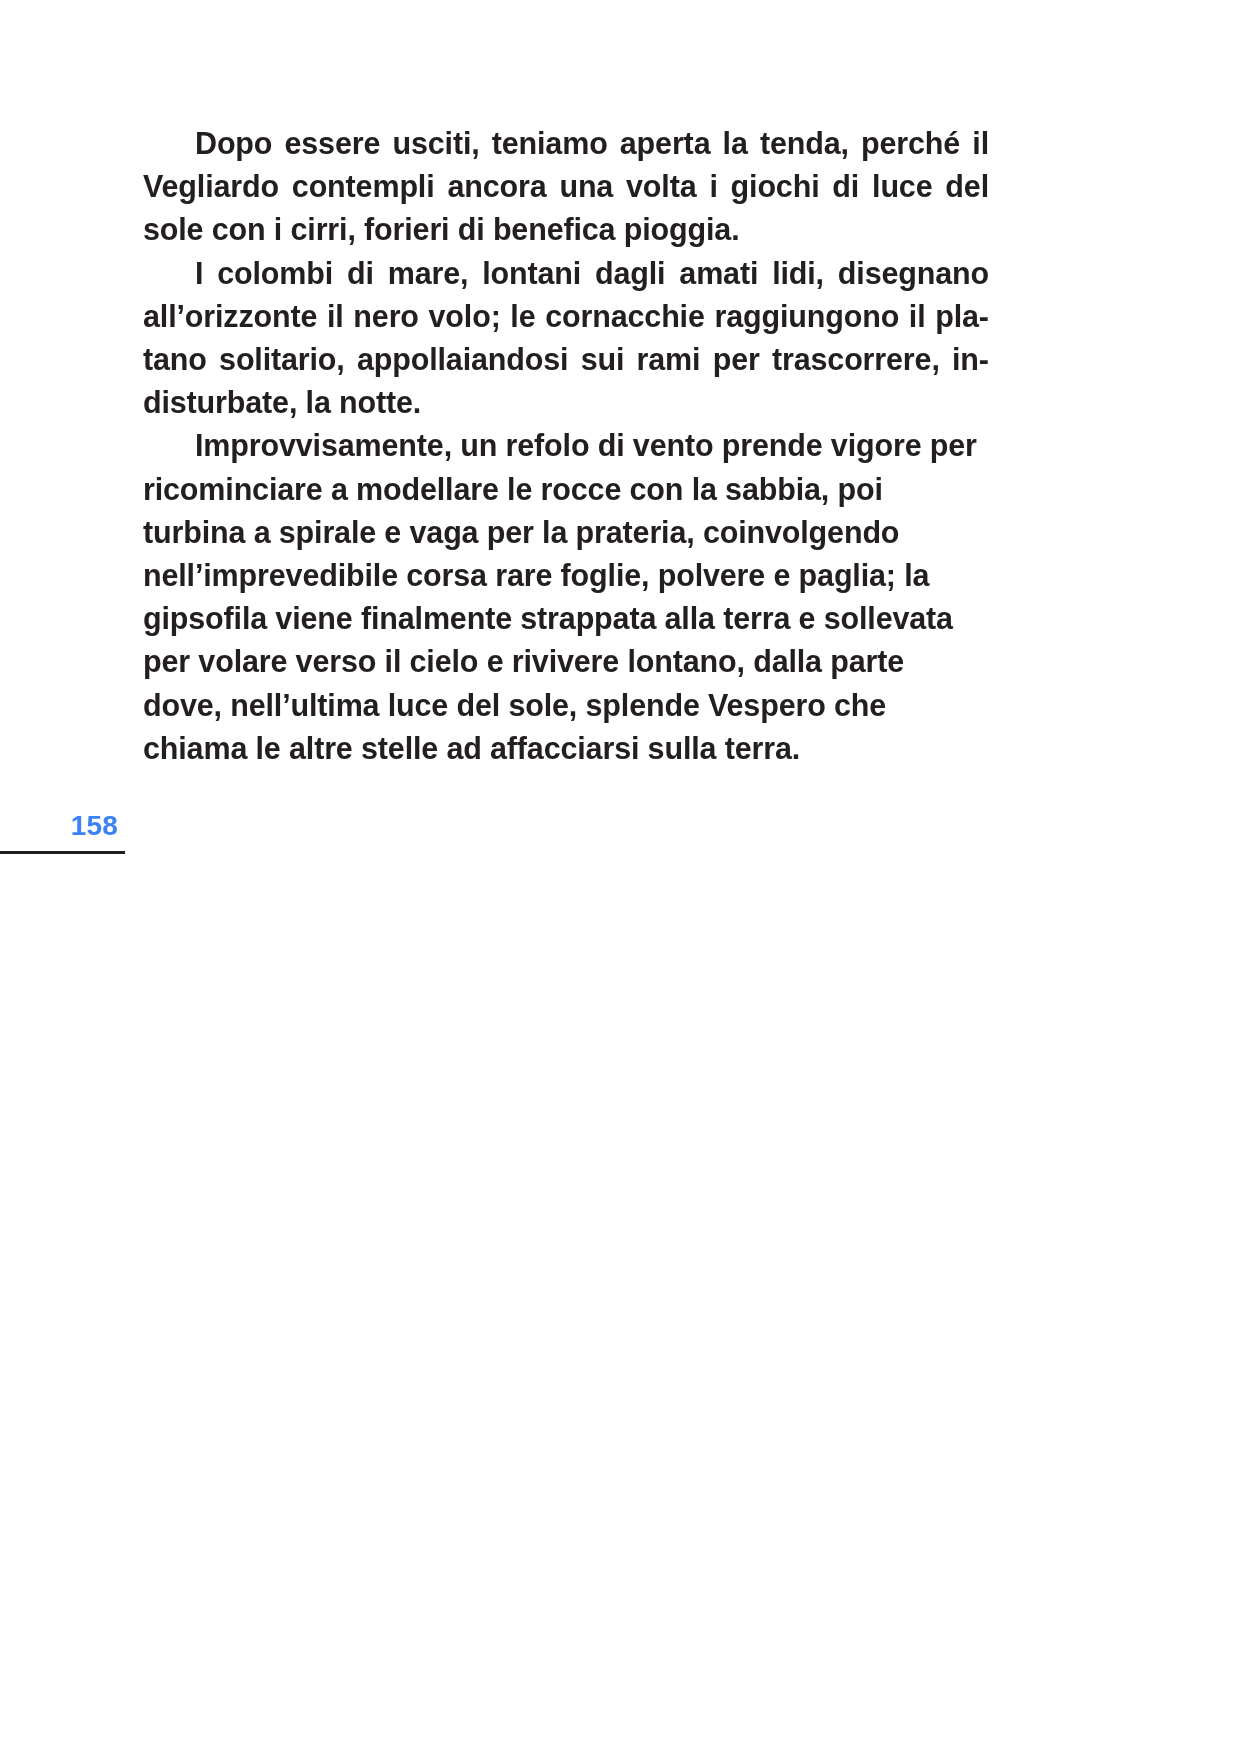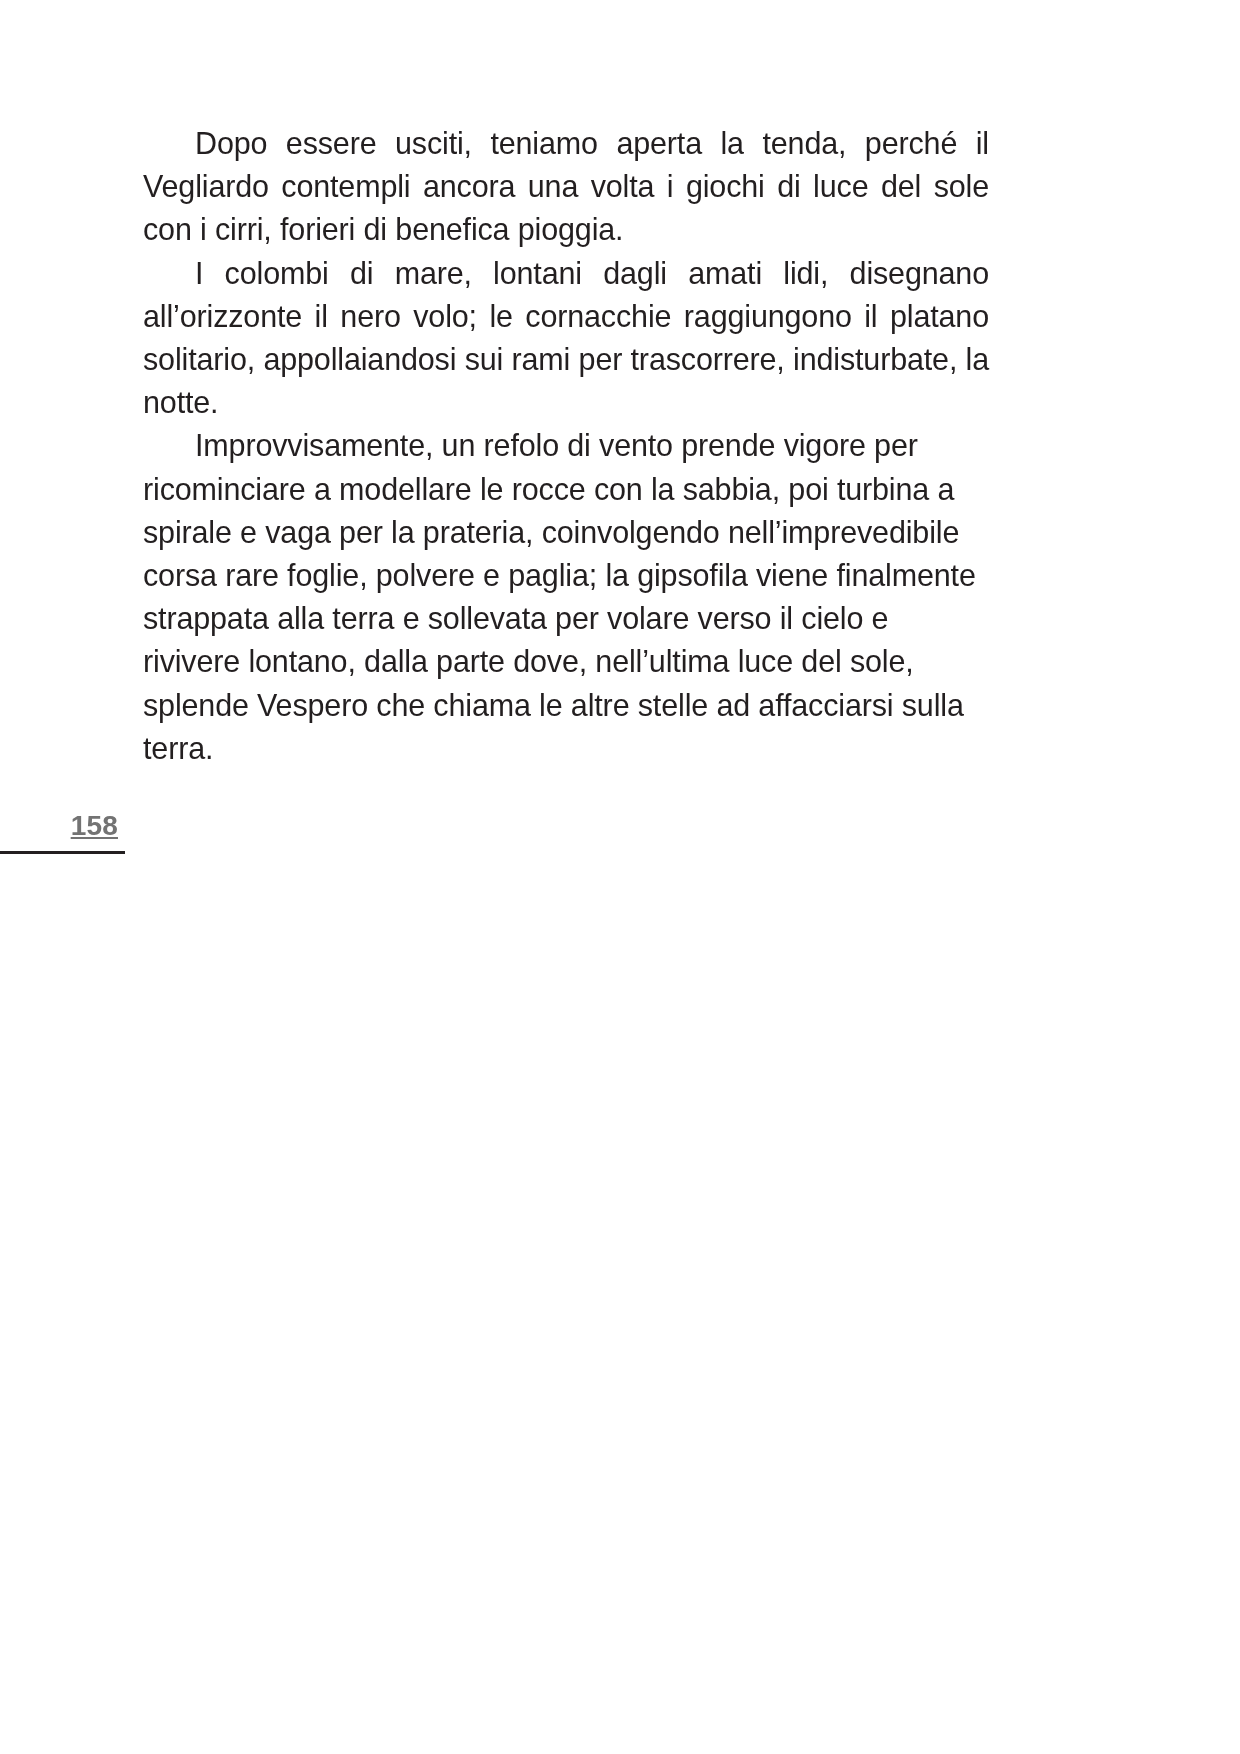--- a/index.html
+++ b/index.html
@@ -25,24 +25,23 @@
     width: 125px;
   }
 
   .folio-number {
     display: block;
     text-align: right;
     padding-right: 7px;
     font-size: 28px;
     font-weight: bold;
     line-height: 1;
-    color: #737373;
+    color: #3b82f6;
     letter-spacing: 0.2px;
     font-family: "Liberation Sans", "DejaVu Sans", sans-serif;
-    text-decoration: underline;
   }
 
   .folio-rule {
     margin-top: 11px;
     width: 125px;
     height: 3px;
     background: #231f20;
   }
 
   
@@ -54,21 +53,21 @@
   }
 
   .para {
     margin: 0;
     text-align: justify;
     text-justify: inter-word;
     text-indent: 52px;
     font-size: 30.5px;
     line-height: 43.2px;
     color: #231f20;
-    font-weight: 400;
+    font-weight: 700;
     letter-spacing: -0.15px;
     word-spacing: 0px;
     hyphens: manual;
     -webkit-hyphens: manual;
   }
 
   .para:last-child {
     text-align: left;
   }
 </style>

